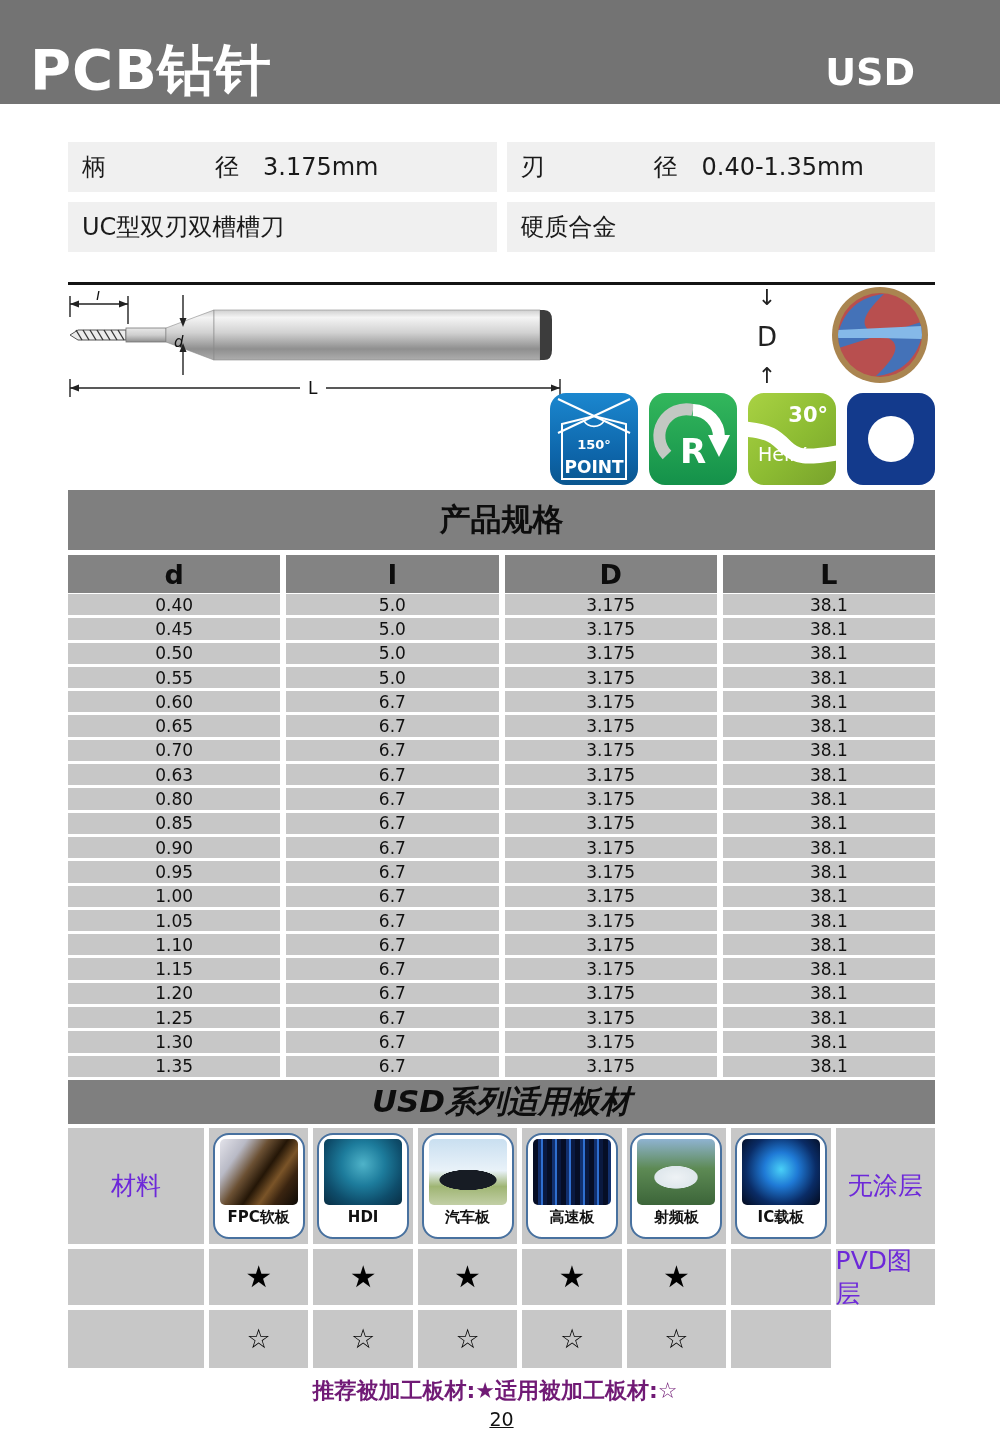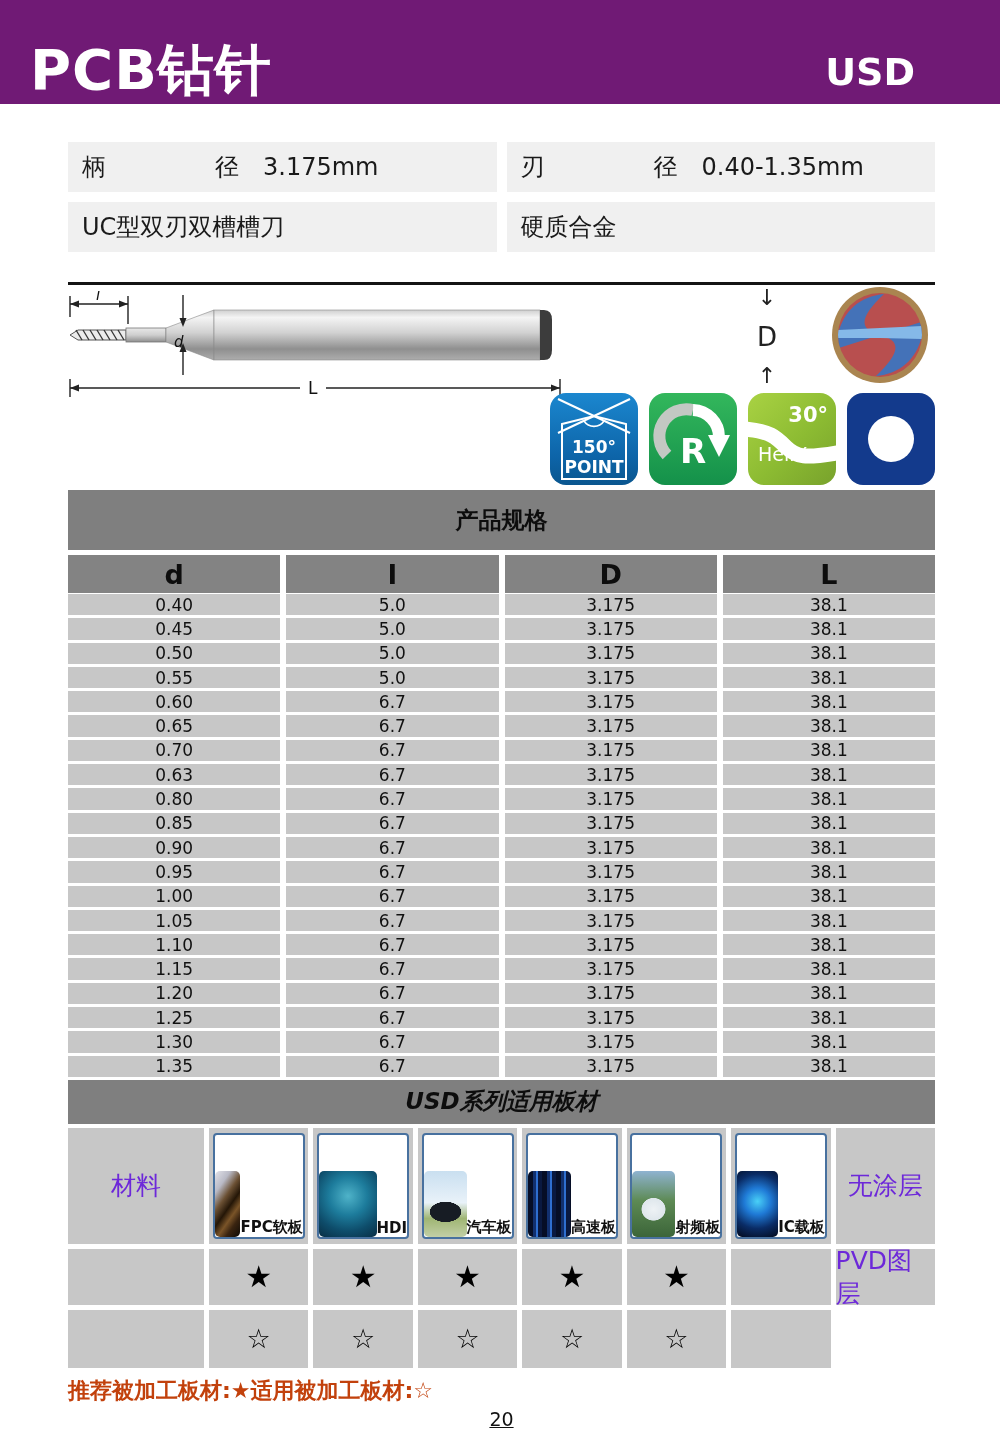--- a/index.html
+++ b/index.html
@@ -1,20 +1,20 @@
 <!DOCTYPE html>
 <html><head>
 <meta charset="utf-8">
 <style>
   * { margin:0; padding:0; box-sizing:border-box; }
   html,body { background:#ffffff; font-family:"DejaVu Sans","Liberation Sans",sans-serif; }
   .page { position:relative; width:1000px; height:1444px; background:#fff; overflow:hidden; }
 
   
-  .red-bar { height:104px; background:#701a75; display:flex; align-items:flex-end; justify-content:space-between; }
+  .red-bar { height:104px; background:#737373; display:flex; align-items:flex-end; justify-content:space-between; }
   .red-title { color:#fff; font-size:56px; font-weight:bold; line-height:1; padding:0 0 6px 30px; letter-spacing:1px; }
   .red-code { color:#fff; font-size:38px; font-weight:bold; padding:0 85px 10px 0; }
 
   .content { width:867px; margin-left:68px; }
 
   
   .spec-grid { display:grid; grid-template-columns:1fr 1fr; column-gap:10px; row-gap:10px; margin-top:38px; }
   .spec-cell { background:#f0f0f0; height:50px; display:flex; align-items:center; padding-left:14px; font-size:24px; color:#1a1a1a; }
   .spec-cell .la { display:inline-block; width:133px; }
   .spec-cell .lb { display:inline-block; width:48px; }
@@ -32,50 +32,50 @@
   .icon-row { position:absolute; right:0; bottom:5px; display:flex; gap:11px; }
   .badge { width:88px; height:92px; border-radius:16px; position:relative; overflow:hidden; }
   .badge svg { position:absolute; left:0; top:0; }
   .b1 { background:linear-gradient(180deg,#1b87cf 0%,#0d64a8 70%,#0a568f 100%); }
   .b2 { background:linear-gradient(180deg,#33b75c 0%,#14914a 100%); }
   .b3 { background:linear-gradient(135deg,#a9d243 0%,#8cbb32 55%,#78a22c 100%); }
   .b4 { background:#133a8c; }
   .b-txt { position:absolute; color:#fff; font-weight:bold; text-align:center; width:100%; }
 
   
-  .section-bar { background:#7f7f7f; display:flex; align-items:center; justify-content:center; font-size:23px; font-weight:bold; color:#0d0d0d; }
+  .section-bar { background:#7f7f7f; display:flex; align-items:center; justify-content:center; font-size:31px; font-weight:bold; color:#0d0d0d; }
   .bar1 { height:60px; }
   .bar2 { height:44px; margin-top:3px;font-style:italic; }
 
   
   .tbl-head { display:grid; grid-template-columns:repeat(4,1fr); column-gap:6px; margin-top:5px; }
   .tbl-head .hc { background:#838383; height:38px; display:flex; align-items:center; justify-content:center; font-size:27px; font-weight:bold; color:#0d0d0d; }
   .tbl-body { display:grid; grid-template-columns:repeat(4,1fr); column-gap:6px; row-gap:3px; margin-top:1px; }
   .tbl-body .dc { background:#c7c7c7; height:21.3px; display:flex; align-items:center; justify-content:center; font-size:17px; color:#111; }
 
   
   .board-grid { display:grid; grid-template-columns:136px repeat(7,1fr); grid-template-rows:116px 56px 58px; gap:5px; margin-top:4px; }
   .bg-cell { background:#c7c7c7; display:flex; align-items:center; justify-content:center; }
   .bg-label { font-size:25px; color:#6d28d9; }
-  .mat-card { width:92px; height:106px; background:#fff; border:2px solid #48719f; border-radius:4px; display:flex; flex-direction:row; align-items:flex-end; padding-top:4px; }
+  .mat-card { width:92px; height:106px; background:#fff; border:2px solid #48719f; border-radius:16px; display:flex; flex-direction:column; align-items:center; padding-top:4px; }
   .mat-photo { width:78px; height:66px; border-radius:5px; }
   .mat-name { font-size:15px; font-weight:bold; color:#111; margin-top:3px; white-space:nowrap; }
   .star-solid { font-size:30px; color:#000; }
   .star-open { font-size:27px; color:#000; }
 
   .p0 { background:linear-gradient(125deg,#e3e3ea 0%,#b9bac6 22%,#6b5033 40%,#241607 55%,#7a5428 68%,#3a2410 80%,#0d0a06 100%); }
   .p1 { background:radial-gradient(circle at 50% 38%,#4fb3c9 0%,#1d7c9c 38%,#0e4d6b 70%,#092e44 100%); }
   .p2 { background:radial-gradient(ellipse 62% 26% at 50% 62%,#171c24 0%,#171c24 58%,rgba(0,0,0,0) 60%),linear-gradient(180deg,#c9dff0 0%,#e9f2f9 48%,#9fb573 72%,#c2cfa6 100%); }
   .p3 { background:repeating-linear-gradient(90deg,#060e26 0 5px,#12306e 5px 8px,#2f6fd0 8px 10px,#0a1940 10px 14px); }
   .p4 { background:radial-gradient(ellipse 52% 32% at 50% 58%,#eef2f5 0%,#dfe7ec 52%,rgba(0,0,0,0) 55%),linear-gradient(180deg,#8fb3d1 0%,#5d8a54 45%,#3c6539 100%); }
   .p5 { background:radial-gradient(circle at 50% 46%,#49d0f7 0%,#1f7ad6 32%,#0a2c66 66%,#030a1c 100%); }
   .p6 { background:linear-gradient(115deg,#2c0838 0%,#a11bb0 30%,#e03bd0 45%,#5f1180 65%,#12061f 100%); }
 
   
-  .footer { display:flex; justify-content:flex-start; margin-top:8px; font-size:22px; font-weight:bold; color:#c2410c; }
+  .footer { display:flex; justify-content:center; margin-top:8px; font-size:22px; font-weight:bold; color:#701a75;margin-left:32px; }
   .footer .fr { padding-right:45px; }
   .page-num { text-align:center; font-size:19px; color:#111; margin-top:2px; }
   .page-num span { text-decoration:underline; }
 </style>
 </head>
 <body>
 
 <div class="page">
 
   <div class="red-bar">
@@ -180,21 +180,21 @@
       </svg>
 
       <div class="icon-row">
         <div class="badge b1">
           <svg width="88" height="92" viewBox="0 0 88 92">
             <line x1="8" y1="40" x2="80" y2="6" stroke="#fff" stroke-width="2"></line>
             <line x1="8" y1="6" x2="80" y2="40" stroke="#fff" stroke-width="2"></line>
             <path d="M34,28 A 12 12 0 0 0 54,28" fill="none" stroke="#fff" stroke-width="1.6"></path>
             <path d="M12,31 L44,23 L76,31 L76,86 L12,86 Z" fill="none" stroke="#fff" stroke-width="2"></path>
           </svg>
-          <div class="b-txt" style="top:44px; font-size:17px;">150°</div>
+          <div class="b-txt" style="top:44px; font-size:13px;">150°</div>
           <div class="b-txt" style="top:64px; font-size:17px;">POINT</div>
         </div>
         <div class="badge b2">
           <svg width="88" height="92" viewBox="0 0 88 92">
             <path d="M18,62 A 27 27 0 0 1 44,17" fill="none" stroke="#c3c8c3" stroke-width="12"></path>
             <path d="M44,17 A 27 27 0 0 1 70,44" fill="none" stroke="#ffffff" stroke-width="12"></path>
             <polygon points="70,64 59,42 81,42" fill="#fff"></polygon>
           </svg>
           <div class="b-txt" style="top:38px; font-size:34px;">R</div>
         </div>

